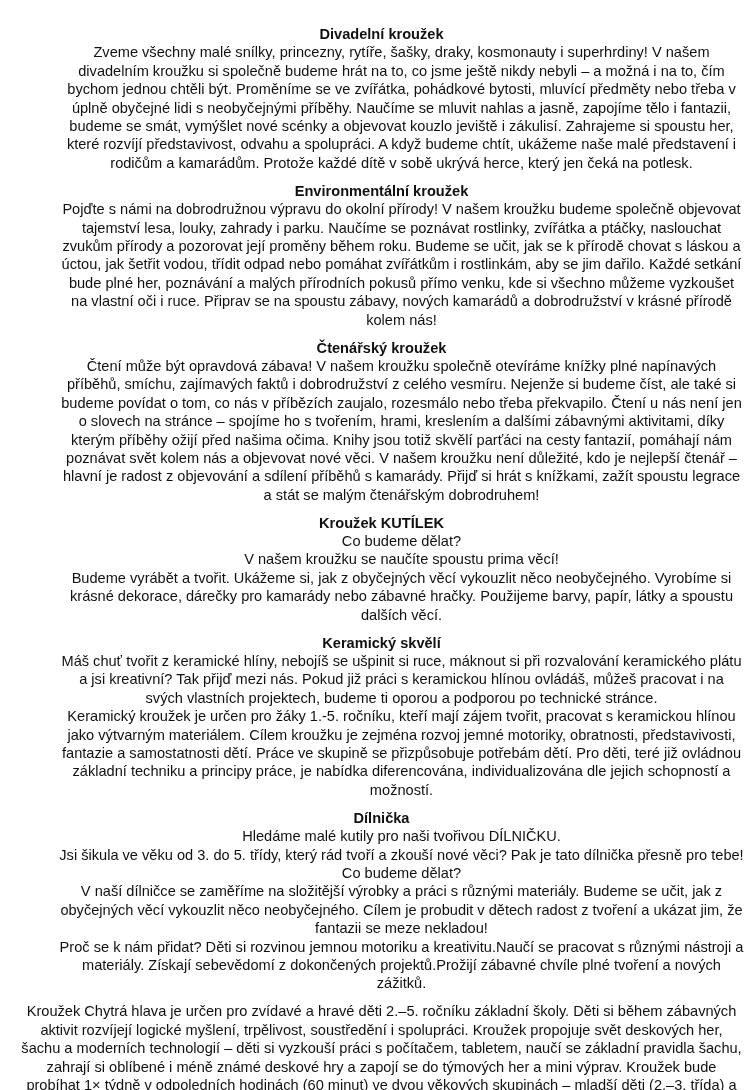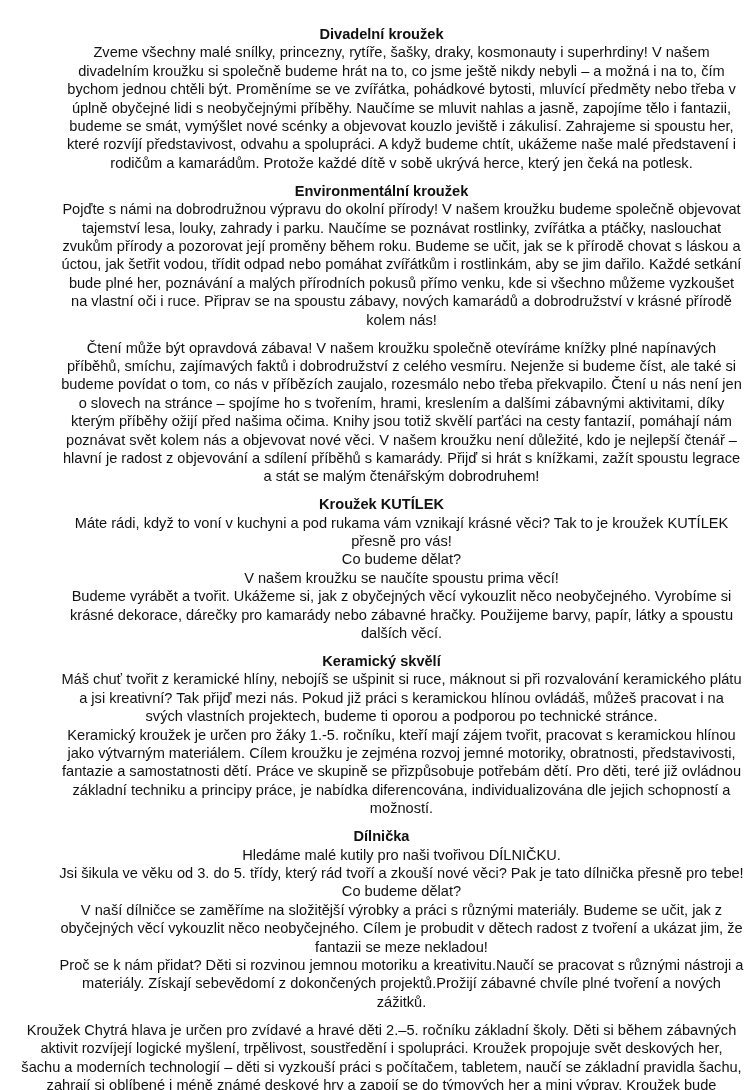--- a/index.html
+++ b/index.html
@@ -29,26 +29,26 @@
     <span class="title">Divadelní kroužek</span>
     <span class="line">Zveme všechny malé snílky, princezny, rytíře, šašky, draky, kosmonauty i superhrdiny! V našem divadelním kroužku si společně budeme hrát na to, co jsme ještě nikdy nebyli – a možná i na to, čím bychom jednou chtěli být. Proměníme se ve zvířátka, pohádkové bytosti, mluvící předměty nebo třeba v úplně obyčejné lidi s neobyčejnými příběhy. Naučíme se mluvit nahlas a jasně, zapojíme tělo i fantazii, budeme se smát, vymýšlet nové scénky a objevovat kouzlo jeviště i zákulisí. Zahrajeme si spoustu her, které rozvíjí představivost, odvahu a spolupráci. A když budeme chtít, ukážeme naše malé představení i rodičům a kamarádům. Protože každé dítě v sobě ukrývá herce, který jen čeká na potlesk.</span>
   </div>
 
   <div class="section">
     <span class="title">Environmentální kroužek</span>
     <span class="line">Pojďte s námi na dobrodružnou výpravu do okolní přírody! V našem kroužku budeme společně objevovat tajemství lesa, louky, zahrady i parku. Naučíme se poznávat rostlinky, zvířátka a ptáčky, naslouchat zvukům přírody a pozorovat její proměny během roku. Budeme se učit, jak se k přírodě chovat s láskou a úctou, jak šetřit vodou, třídit odpad nebo pomáhat zvířátkům i rostlinkám, aby se jim dařilo. Každé setkání bude plné her, poznávání a malých přírodních pokusů přímo venku, kde si všechno můžeme vyzkoušet na vlastní oči i ruce. Připrav se na spoustu zábavy, nových kamarádů a dobrodružství v krásné přírodě kolem nás!</span>
   </div>
 
   <div class="section">
+    <span class="title">Čtenářský kroužek</span>
     <span class="line">Čtení může být opravdová zábava! V našem kroužku společně otevíráme knížky plné napínavých příběhů, smíchu, zajímavých faktů i dobrodružství z celého vesmíru. Nejenže si budeme číst, ale také si budeme povídat o tom, co nás v příbězích zaujalo, rozesmálo nebo třeba překvapilo. Čtení u nás není jen o slovech na stránce – spojíme ho s tvořením, hrami, kreslením a dalšími zábavnými aktivitami, díky kterým příběhy ožijí před našima očima. Knihy jsou totiž skvělí parťáci na cesty fantazií, pomáhají nám poznávat svět kolem nás a objevovat nové věci. V našem kroužku není důležité, kdo je nejlepší čtenář – hlavní je radost z objevování a sdílení příběhů s kamarády. Přijď si hrát s knížkami, zažít spoustu legrace a stát se malým čtenářským dobrodruhem!</span>
   </div>
 
   <div class="section">
     <span class="title">Kroužek KUTÍLEK</span>
-    <span class="line">Máte rádi, když to voní v kuchyni a pod rukama vám vznikají krásné věci? Tak to je kroužek KUTÍLEK přesně pro vás!</span>
     <span class="line">Co budeme dělat?</span>
     <span class="line">V našem kroužku se naučíte spoustu prima věcí!</span>
     <span class="line">Budeme vyrábět a tvořit. Ukážeme si, jak z obyčejných věcí vykouzlit něco neobyčejného. Vyrobíme si krásné dekorace, dárečky pro kamarády nebo zábavné hračky. Použijeme barvy, papír, látky a spoustu dalších věcí.</span>
   </div>
 
   <div class="section">
     <span class="title">Keramický skvělí</span>
     <span class="line">Máš chuť tvořit z keramické hlíny, nebojíš se ušpinit si ruce, máknout si při rozvalování keramického plátu a jsi kreativní? Tak přijď mezi nás. Pokud již práci s keramickou hlínou ovládáš, můžeš pracovat i na svých vlastních projektech, budeme ti oporou a podporou po technické stránce.</span>
     <span class="line">Keramický kroužek je určen pro žáky 1.-5. ročníku, kteří mají zájem tvořit, pracovat s keramickou hlínou jako výtvarným materiálem. Cílem kroužku je zejména rozvoj jemné motoriky, obratnosti, představivosti, fantazie  a samostatnosti dětí. Práce ve skupině se přizpůsobuje potřebám dětí. Pro děti, teré již ovládnou základní techniku a principy práce, je nabídka diferencována, individualizována dle jejich schopností a možností.</span>
   </div>

